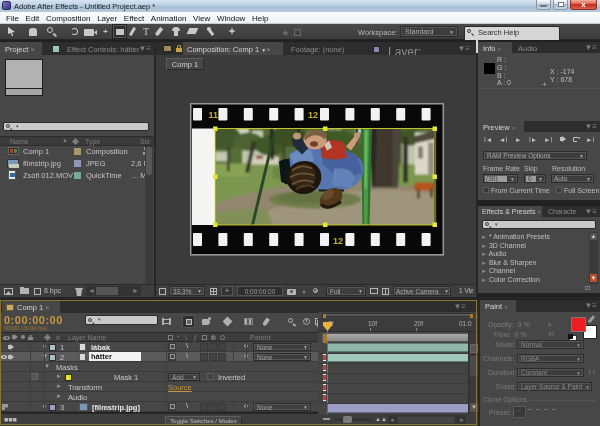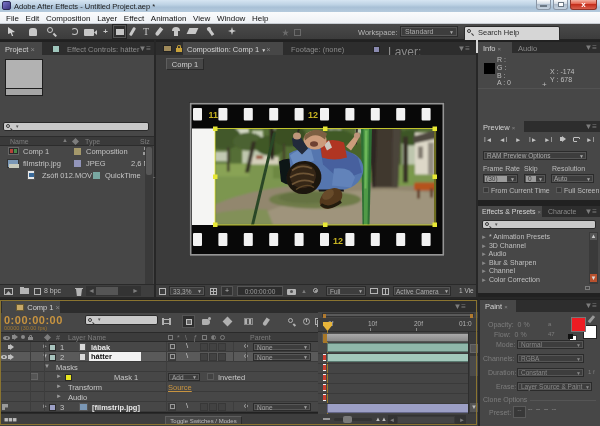--- a/index.html
+++ b/index.html
@@ -117,21 +117,21 @@
         </div>
         <div class="abs" style="left:0;top:12px;width:154px;height:12px;">
           <span class="abs" style="left:7px;top:1px;width:12px;height:9px;background:#7a97b5;border:1px solid #333;">
               <i class="abs" style="left:1px;top:4px;width:10px;height:4px;background:#c8cabb;"></i>
             </span>
           <span class="abs" style="left:23px;top:1px;">filmstrip.jpg</span>
           <span class="abs" style="left:74px;top:2px;width:7px;height:7px;background:#9295ba;"></span>
           <span class="abs" style="left:86px;top:1px;">JPEG</span>
           <span class="abs" style="left:131px;top:1px;">2,6 M</span>
         </div>
-        <div class="abs" style="left:0;top:24px;width:166px;height:12px;margin-left:19px;">
+        <div class="abs" style="left:0;top:24px;width:166px;height:12px;">
           <span class="abs" style="left:8px;top:0px;width:8px;height:10px;background:#e8e8e8;border:1px solid #555;">
               <i class="abs" style="left:1px;top:2px;width:5px;height:4px;background:#3a6a9a;"></i>
             </span>
           <span class="abs" style="left:23px;top:1px;">Zsófi 012.MOV</span>
           <span class="abs" style="left:74px;top:2px;width:7px;height:7px;background:#79a8a2;"></span>
           <span class="abs" style="left:86px;top:1px;">QuickTime</span>
           <span class="abs" style="left:132px;top:1px;">... M</span>
         </div>
       </div>
 
@@ -438,21 +438,21 @@
       </div>
       <div class="abs" style="left:111px;top:15px;width:9px;height:52px;background:#3a3a3a;">
         <div class="abs" style="left:1px;top:1px;width:7px;height:7px;background:#555;color:#ccc;font-size:6px;text-align:center;line-height:7px;">▲</div>
         <div class="abs" style="left:1px;top:42px;width:7px;height:8px;background:#b8512e;color:#ddd;font-size:6px;text-align:center;line-height:8px;">▼</div>
       </div>
       <i class="ic" style="right:10px;bottom:3px;width:5px;height:4px;border:1px solid #7d7d7d;"></i>
     </div>
   </div>
 
   <div class="abs" style="left:0;top:299px;width:478px;height:127px;background:#212121;">
-    <div class="abs tabbar" style="left:0;top:1px;width:478px;height:14px;text-align:right;">
+    <div class="abs tabbar" style="left:0;top:1px;width:478px;height:14px;">
       <div class="abs tab-on" style="left:2px;top:0;width:58px;height:13px;font-size:7.5px;padding:3px 0 0 4px;"><span style="display:inline-block;width:8px;height:7px;background:#c8a968;border:1px solid #6a5a30;margin-right:3px;vertical-align:-1px;"></span>Comp 1 <span style="color:#8a8a8a">×</span></div>
       <div class="abs dim" style="right:12px;top:2px;font-size:8px;">▼≡</div>
     </div>
 
     <div class="abs panel" style="left:0;top:14px;width:478px;height:19px;">
       <div class="abs" style="left:4px;top:1px;font-size:11px;font-weight:bold;color:#c89440;letter-spacing:0.5px;">0:00:00:00</div>
       <div class="abs" style="left:4px;top:12px;font-size:5.5px;color:#a07830;">00000 (30.00 fps)</div>
       <div class="abs searchbox" style="left:85px;top:2px;width:73px;height:10px;">
         <i class="ic" style="left:2px;top:2px;width:4px;height:4px;border:1px solid #3a3a3a;border-radius:50%;"></i>
           <i class="ic" style="left:6px;top:7px;width:3px;height:1.2px;background:#3a3a3a;transform:rotate(45deg);"></i>

